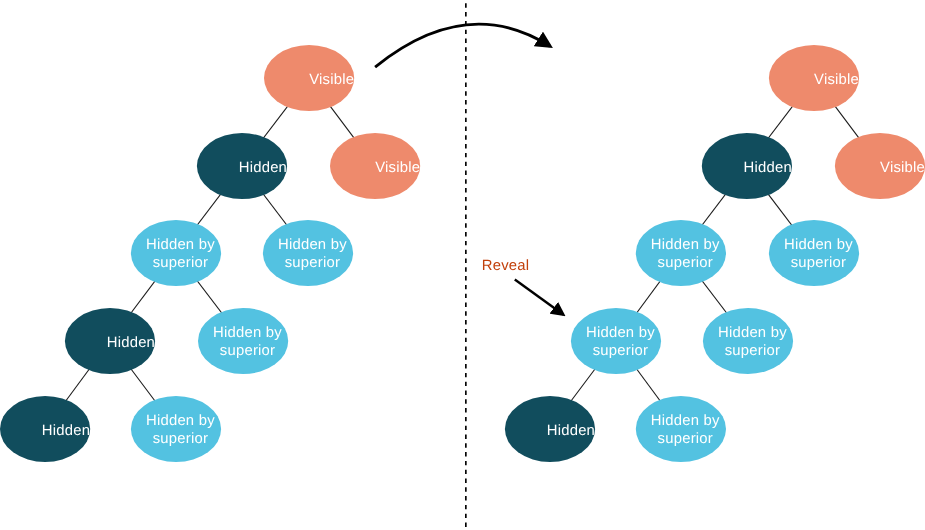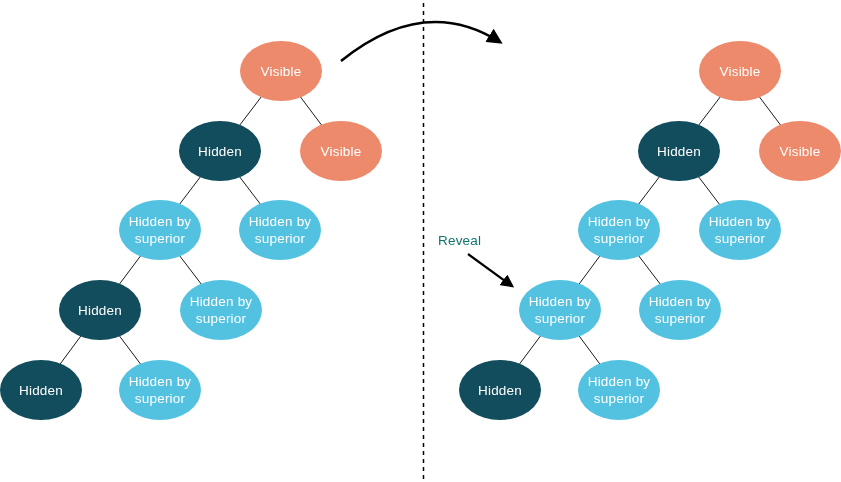--- a/index.html
+++ b/index.html
@@ -23,41 +23,41 @@
   .arrow-curved { stroke-width: 2.6; }
   .arrow-reveal { stroke-width: 2.2; }
   .arrowhead-fill { fill: #000000; }
   .node {
     position: absolute;
     width: 82px;
     height: 60px;
     border-radius: 50%;
     display: flex;
     align-items: center;
-    justify-content: center;
+    justify-content: flex-end;
     text-align: center;
     z-index: 2;
     color: #ffffff;
   }
   .node-label {
     display: inline-block;
     max-width: 74px;
     font-size: 13.5px;
     font-weight: 500;
     line-height: 1.26;
     letter-spacing: 0.2px;
   }
   .reveal-label {
     position: absolute;
     left: 438px;
     top: 233px;
     z-index: 2;
     font-size: 13.5px;
     font-weight: 500;
-    color: #0f766e;
+    color: #c2410c;
     letter-spacing: 0.2px;
   }
 </style>
 </head>
 <body>
 
 <div id="stage">
 
   <svg id="wires" viewBox="0 0 841 482" xmlns="http://www.w3.org/2000/svg">
     <defs>

